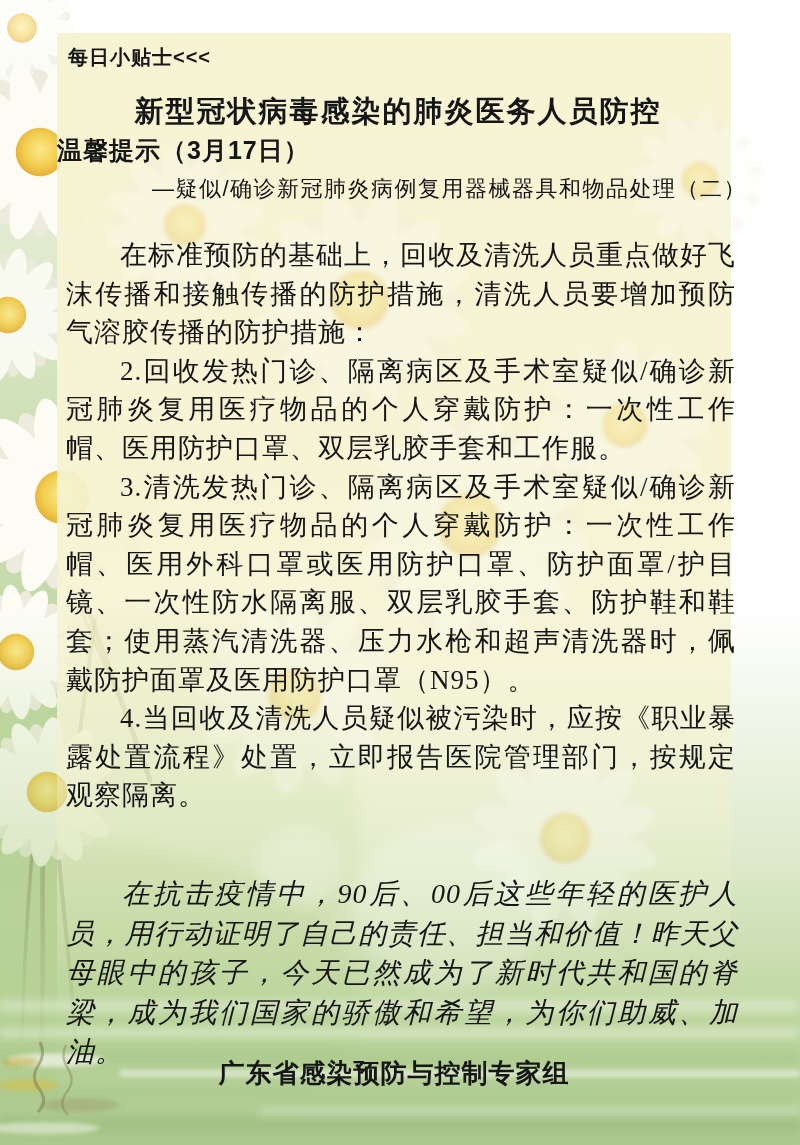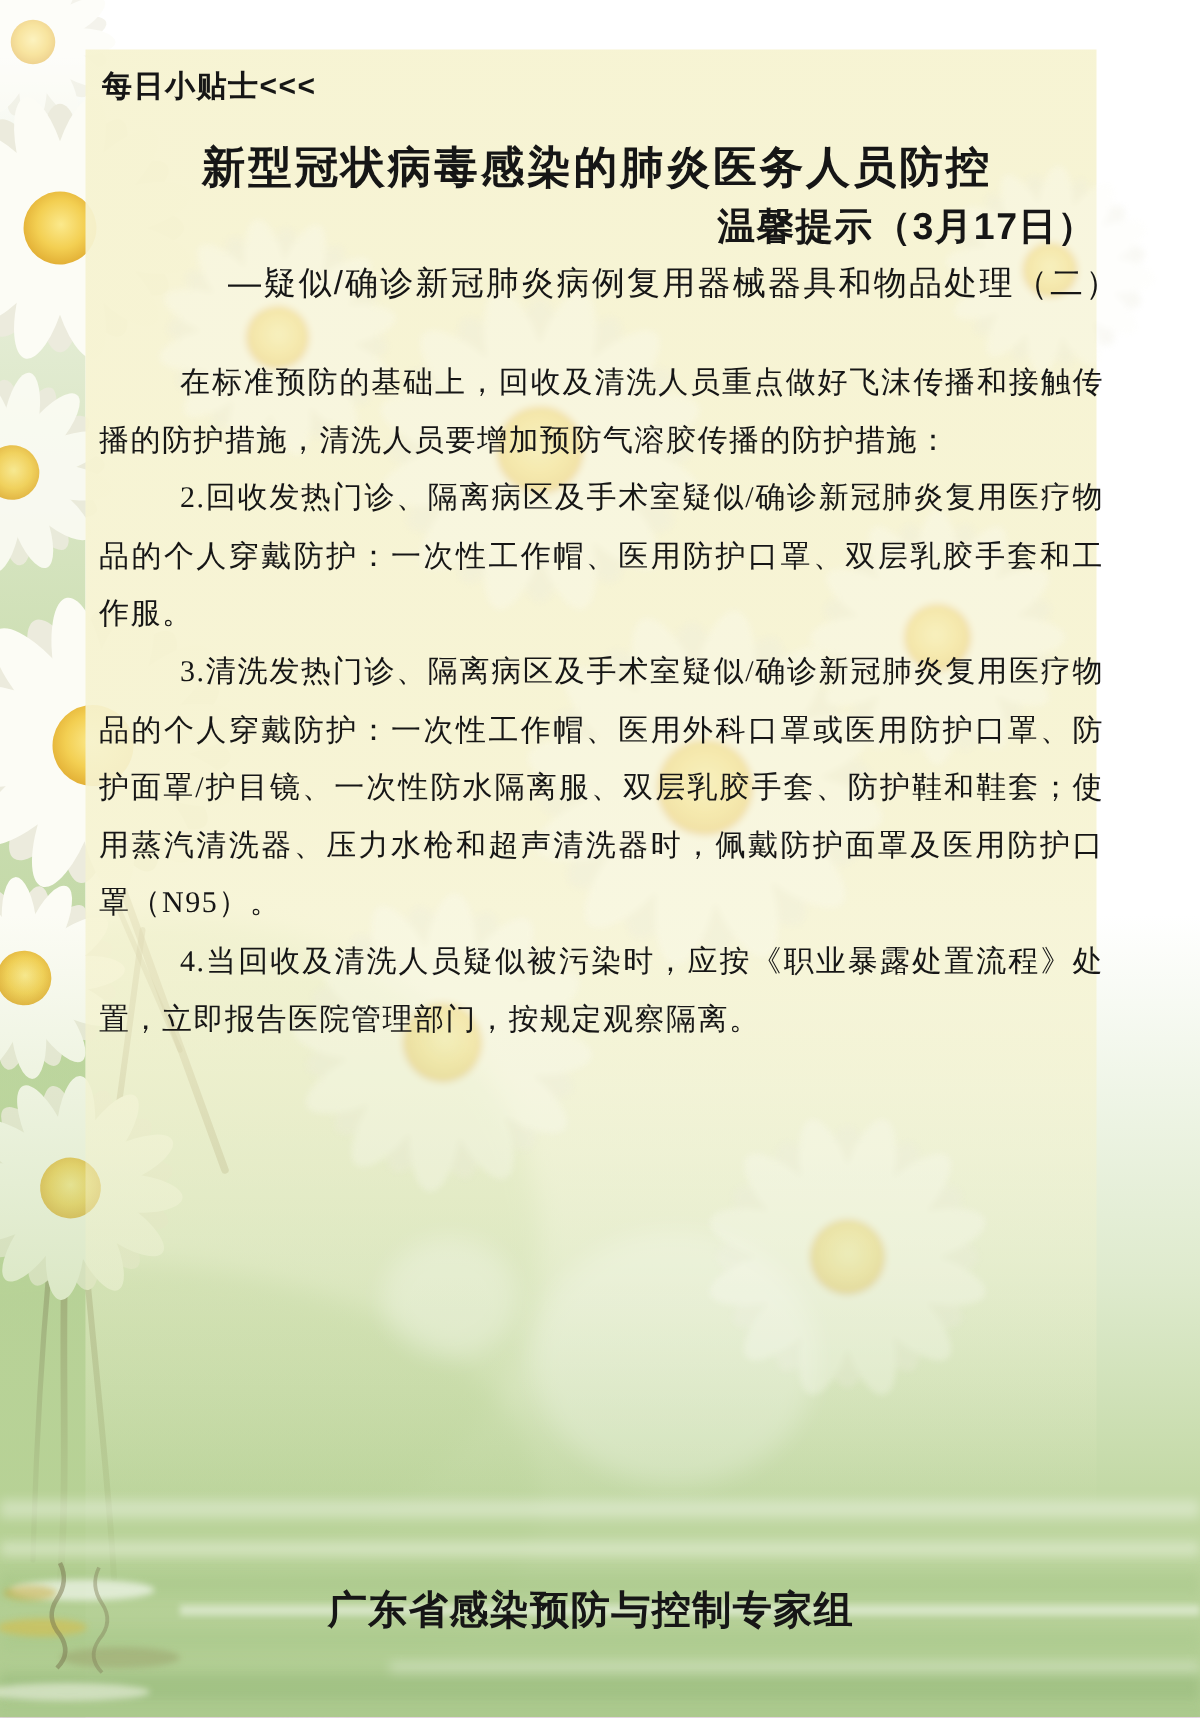--- a/index.html
+++ b/index.html
@@ -11,30 +11,30 @@
   .content{position:absolute;left:0;top:0;width:800px;height:1145px;}
   .hdr{
     position:absolute;left:68px;top:44px;font-family:"Liberation Sans",sans-serif;
     font-size:20px;font-weight:600;letter-spacing:1px;
   }
   .title{
     position:absolute;left:57px;top:92px;width:682px;margin:0;text-align:center;
     font-family:"Liberation Sans",sans-serif;font-size:29px;font-weight:700;letter-spacing:2px;
   }
   .subtitle{
-    position:absolute;left:57px;top:134px;width:674px;text-align:right;
+    position:absolute;left:57px;top:134px;width:674px;text-align:left;
     font-family:"Liberation Sans",sans-serif;font-size:25px;font-weight:700;letter-spacing:1px;
   }
   .tagline{
     position:absolute;left:57px;top:174px;width:785px;text-align:center;
     font-family:Liberation Sans, sans-serif;font-size:22px;font-weight:400;letter-spacing:1.5px;
   }
   .bodytext{
     position:absolute;left:66px;top:236px;width:670px;
-    font-size:20px;line-height:38.6px;letter-spacing:1px;
+    font-size:27px;line-height:38.6px;letter-spacing:1px;
     text-align:justify;text-align-last:left;
   }
   .bodytext p{margin:0;text-indent:54px;}
   .quote{
     position:absolute;left:66px;top:874px;width:672px;
     font-size:28px;line-height:39.5px;letter-spacing:1px;font-style:italic;
     text-align:justify;text-align-last:left;text-indent:56px;
   }
   .footer{
     position:absolute;left:66px;top:1056px;width:656px;text-align:center;
@@ -184,15 +184,16 @@
     <div class="subtitle">温馨提示（3月17日）</div>
     <div class="tagline">—疑似/确诊新冠肺炎病例复用器械器具和物品处理（二）</div>
 
     <div class="bodytext">
       <p>在标准预防的基础上，回收及清洗人员重点做好飞沫传播和接触传播的防护措施，清洗人员要增加预防气溶胶传播的防护措施：</p>
       <p>2.回收发热门诊、隔离病区及手术室疑似/确诊新冠肺炎复用医疗物品的个人穿戴防护：一次性工作帽、医用防护口罩、双层乳胶手套和工作服。</p>
       <p>3.清洗发热门诊、隔离病区及手术室疑似/确诊新冠肺炎复用医疗物品的个人穿戴防护：一次性工作帽、医用外科口罩或医用防护口罩、防护面罩/护目镜、一次性防水隔离服、双层乳胶手套、防护鞋和鞋套；使用蒸汽清洗器、压力水枪和超声清洗器时，佩戴防护面罩及医用防护口罩（N95）。</p>
       <p>4.当回收及清洗人员疑似被污染时，应按《职业暴露处置流程》处置，立即报告医院管理部门，按规定观察隔离。</p>
     </div>
 
+    <div class="quote">在抗击疫情中，90后、00后这些年轻的医护人员，用行动证明了自己的责任、担当和价值！昨天父母眼中的孩子，今天已然成为了新时代共和国的脊梁，成为我们国家的骄傲和希望，为你们助威、加油。</div>
     <div class="footer">广东省感染预防与控制专家组</div>
   </div>
 </div>
 
 </body></html>

